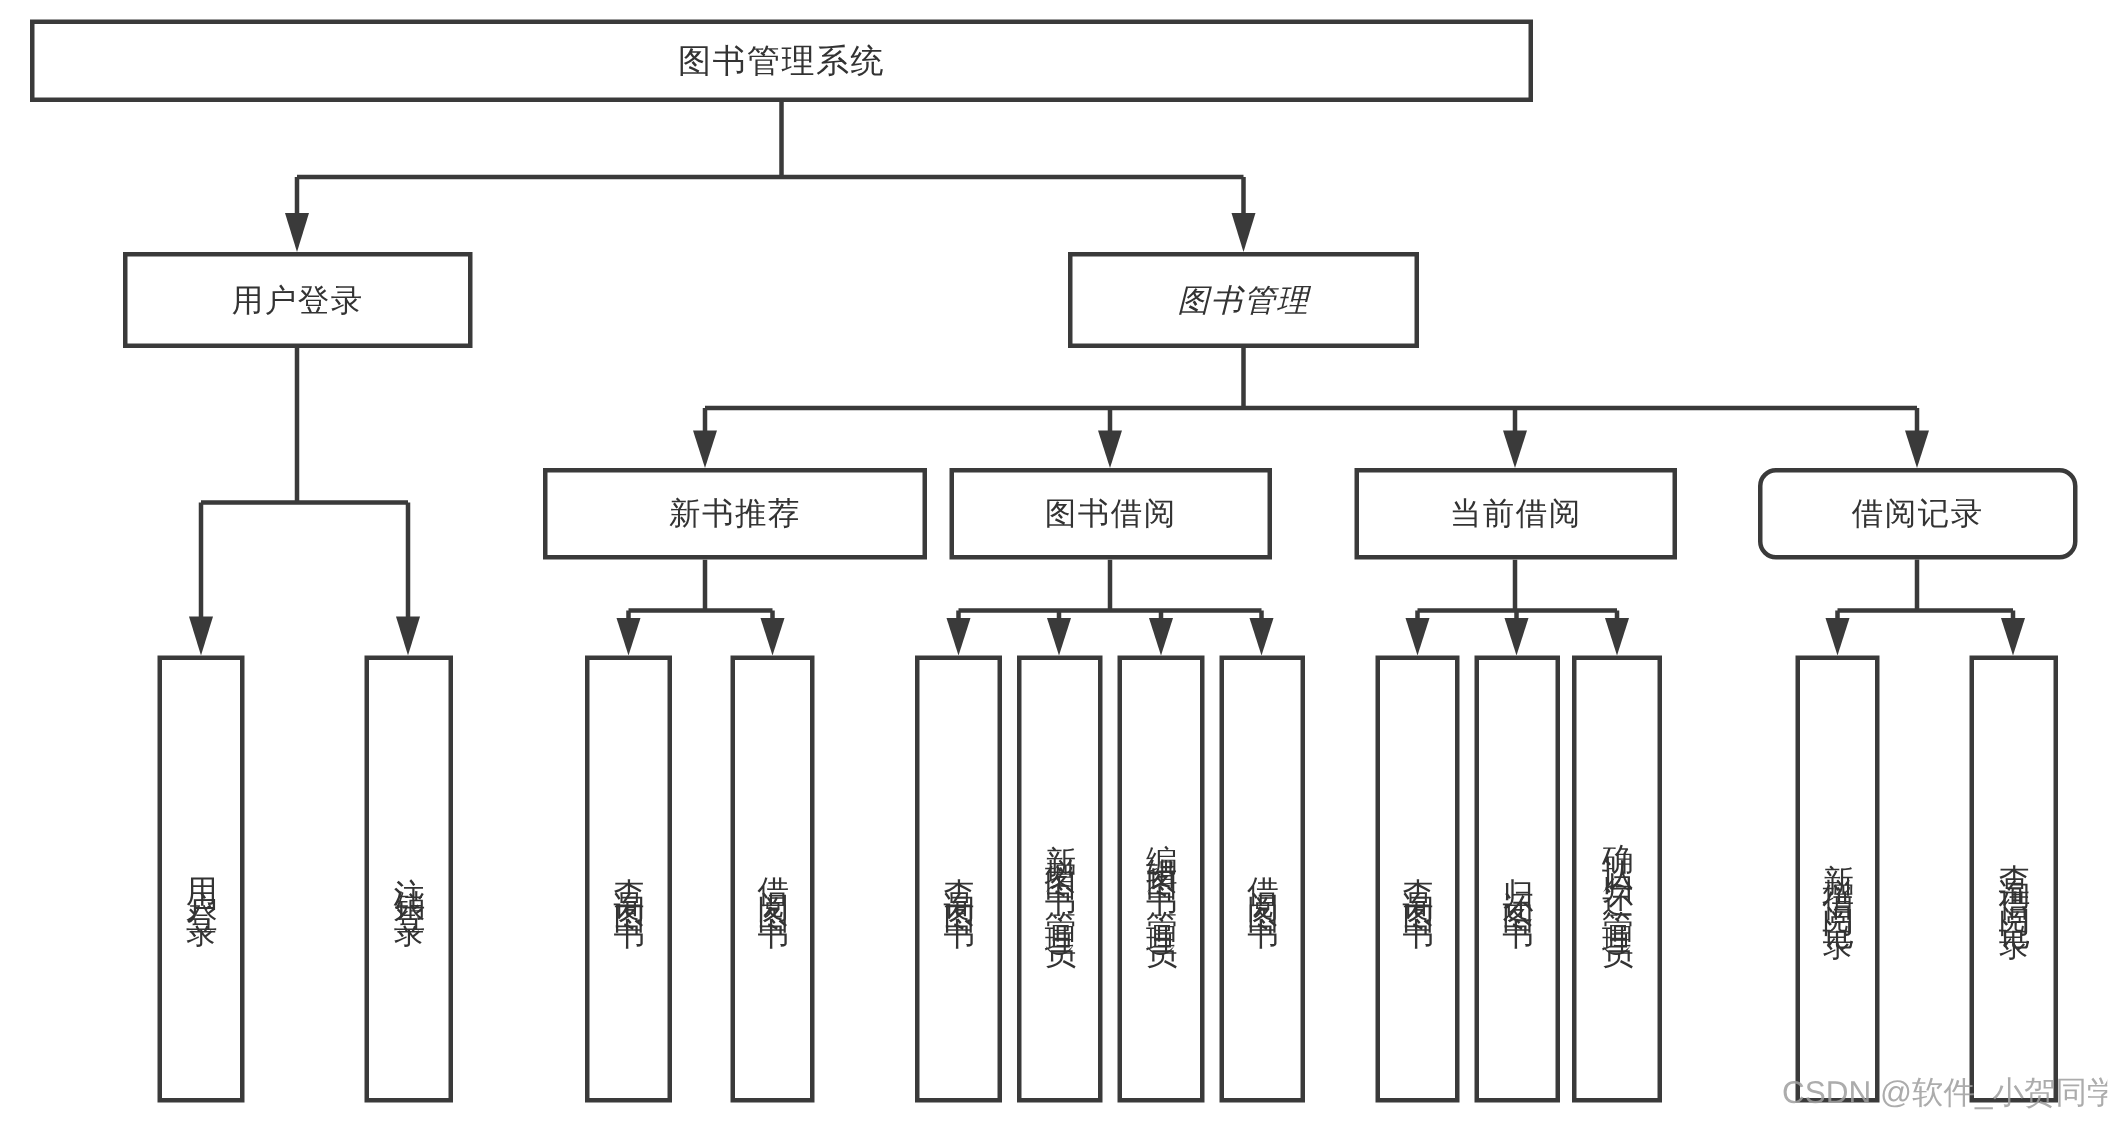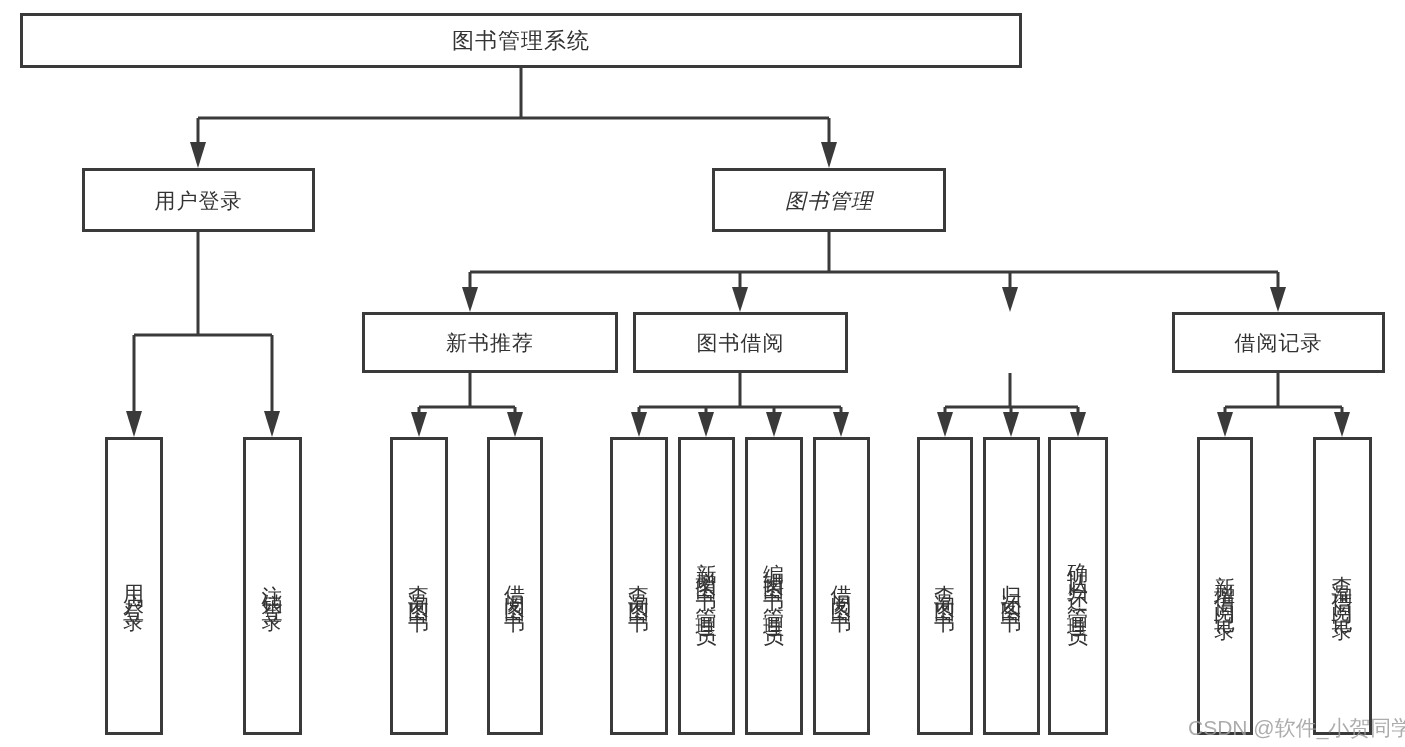--- a/index.html
+++ b/index.html
@@ -123,21 +123,24 @@
   <div class="node h" style="left:712px; top:168px; width:234px; height:64px;font-style:italic;">
     <span>图书管理</span>
   </div>
 
   <div class="node h" style="left:362px; top:312px; width:256px; height:61px;">
     <span>新书推荐</span>
   </div>
   <div class="node h" style="left:633px; top:312px; width:215px; height:61px;">
     <span>图书借阅</span>
   </div>
-  <div class="node h" style="left:1172px; top:312px; width:213px; height:61px;">
+  <div class="node h" style="left:903px; top:312px; width:215px; height:61px;">
+    <span>当前借阅</span>
+  </div>
+  <div class="node h" style="left:1172px; top:312px; width:213px; height:61px;border-radius:12px;">
     <span>借阅记录</span>
   </div>
 
   <div class="node leaf" style="left:105px; top:437px; width:58px; height:298px;">
     <span>用户登录</span>
   </div>
   <div class="node leaf" style="left:243px; top:437px; width:59px; height:298px;">
     <span>注销登录</span>
   </div>
 

